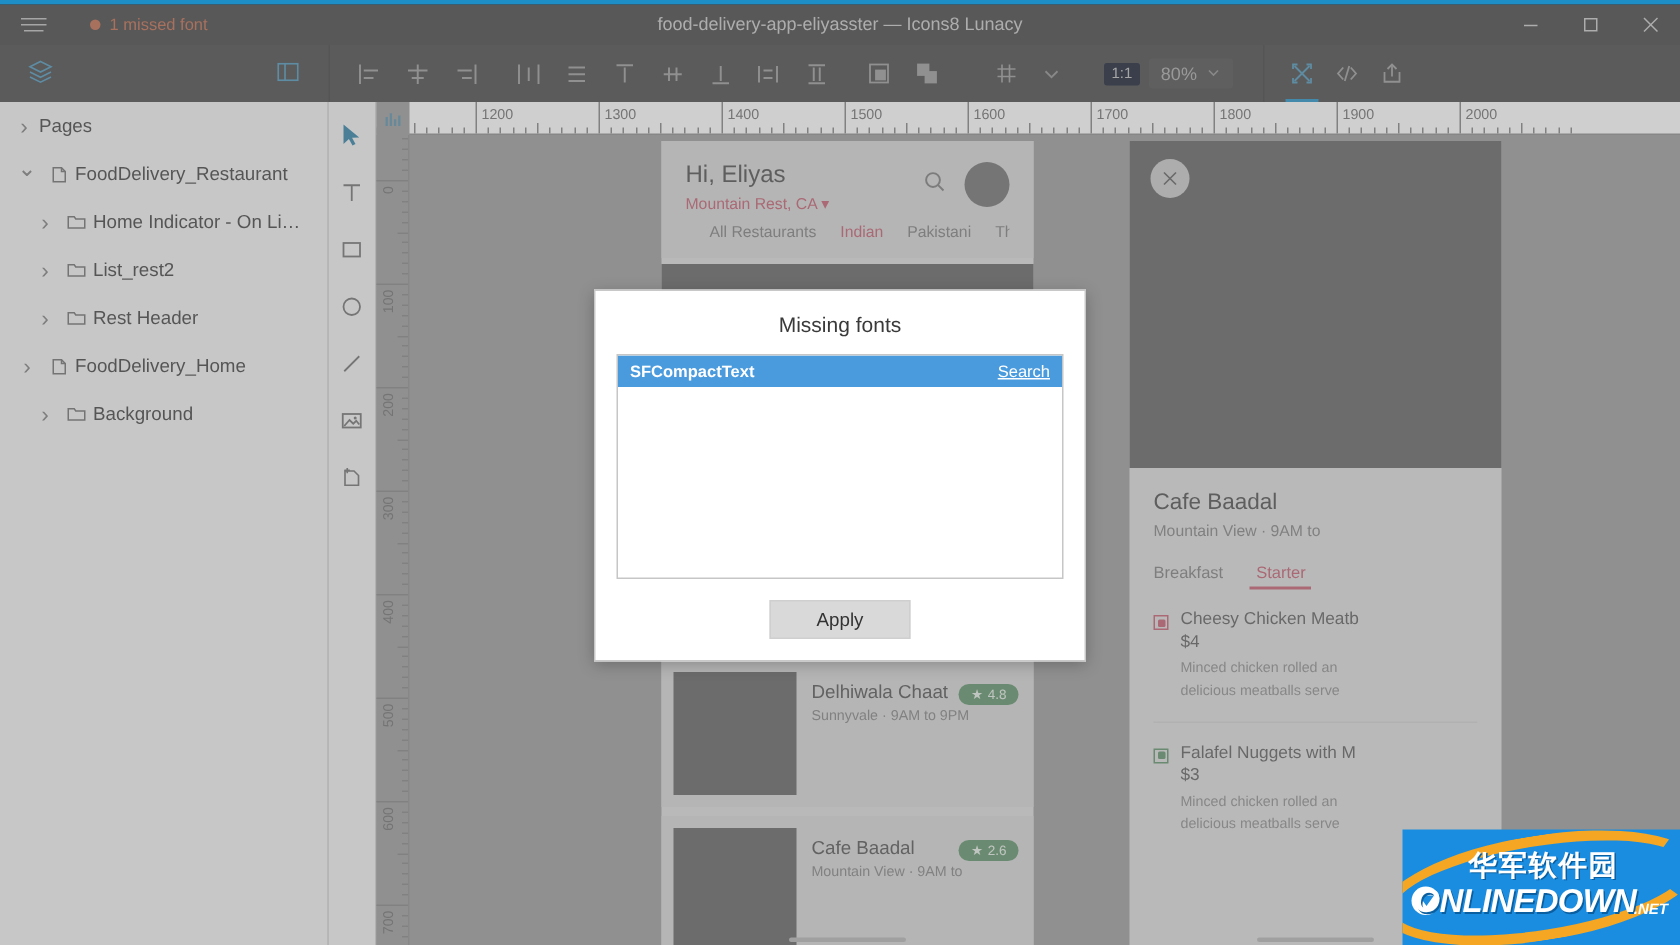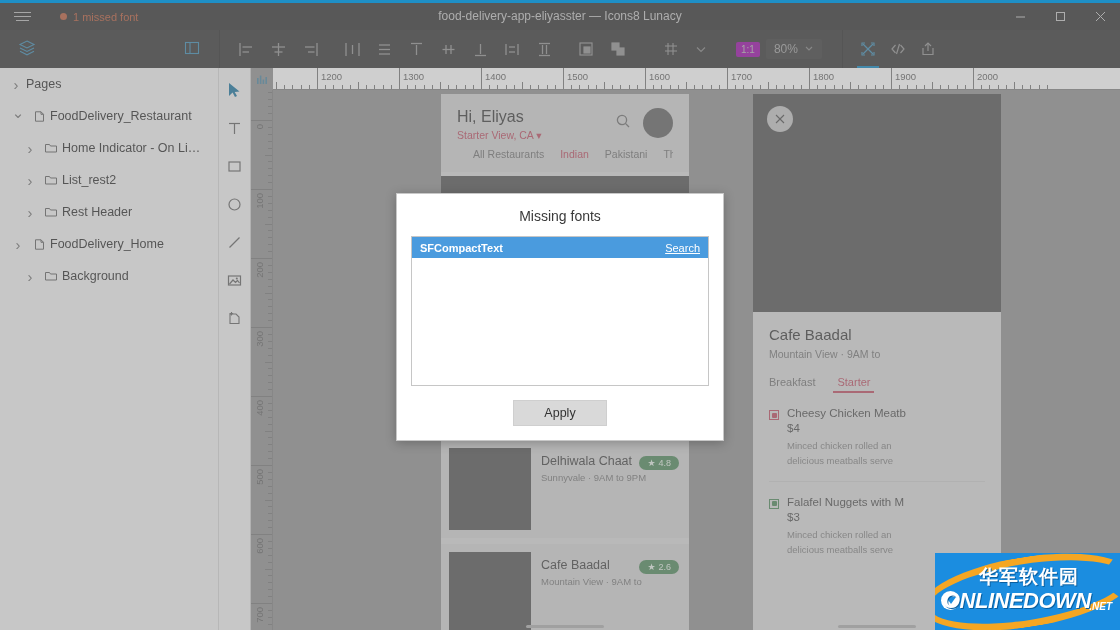--- a/index.html
+++ b/index.html
@@ -67,21 +67,21 @@
   .icon-btn {
     width: 30px; height: 30px; display: flex; align-items: center; justify-content: center;
     color: #9a9a9a;
   }
   .icon-btn.accent { color: #4a93b8; }
   .tb-sep { width: 1px; height: 38px; background: #3a3a3a; }
   .tb-group { display: flex; align-items: center; }
   .tb-group .icon-btn { width: 32px; }
   .tb-gap { width: 10px; }
   .ratio-badge {
-    background: #a21caf; color: #bdbdbd; font-size: 10px;
+    background: #0f172a; color: #bdbdbd; font-size: 10px;
     padding: 2px 5px; border-radius: 2px; margin: 0 6px;
     font-family: "Liberation Sans", sans-serif;
   }
   .zoom-box {
     display: flex; align-items: center; gap: 6px;
     background: #4b4b4b; border-radius: 2px; padding: 3px 8px;
     color: #a8a8a8; font-size: 12px;
   }
   .zoom-box .chev { font-size: 9px; color: #8d8d8d; }
   .tb-right-active {
@@ -613,21 +613,21 @@
         </svg>
     </div>
   </div>
 
   <div class="canvas-wrap">
     <div class="artboards">
 
       <div class="ab1">
         <div class="ab1-head">
           <div class="greet">Hi, Eliyas</div>
-          <div class="loc">Starter View, CA ▾</div>
+          <div class="loc">Mountain Rest, CA ▾</div>
           <div class="head-icons">
             <span class="search-ic">
               <svg width="16" height="16" viewBox="0 0 16 16" fill="none" stroke="#7a7a7a" stroke-width="1.3">
                   <circle cx="7" cy="7" r="4.6"></circle>
                   <line x1="10.4" y1="10.4" x2="14" y2="14"></line>
                 </svg>
             </span>
             <span class="avatar"></span>
           </div>
           <div class="cat-tabs">

